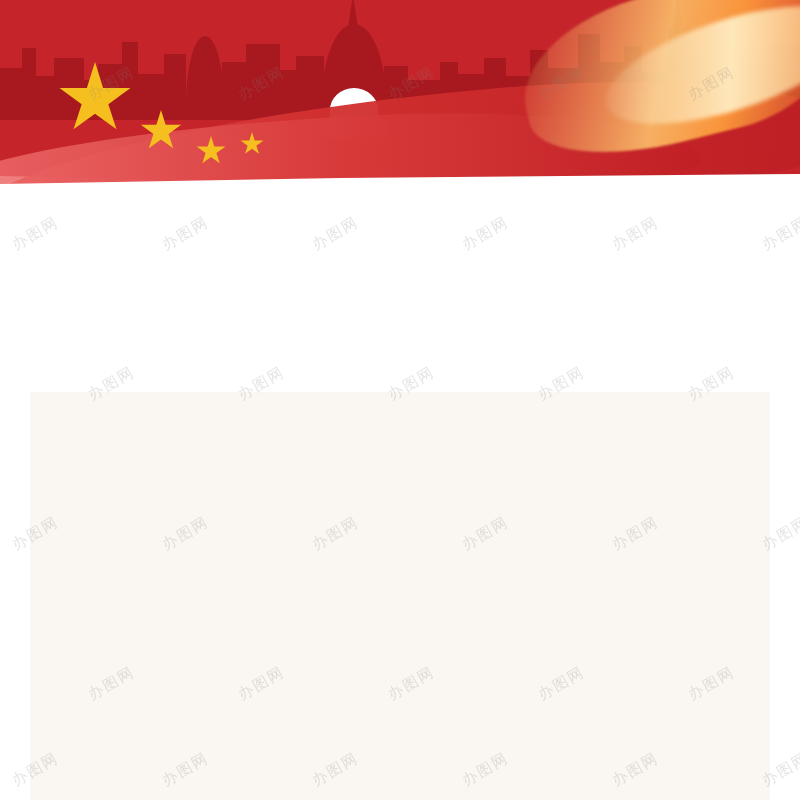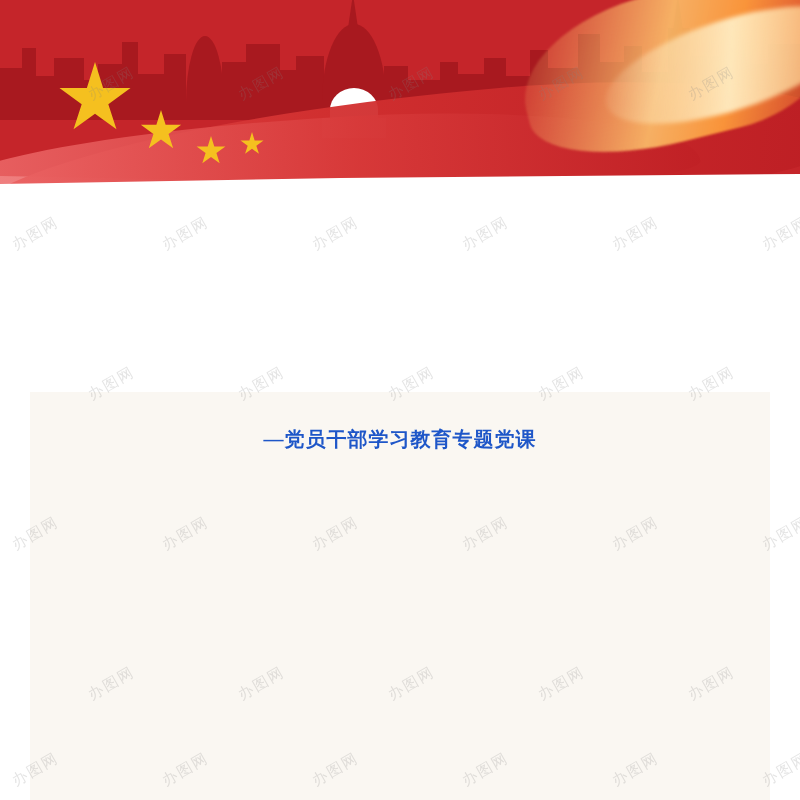--- a/index.html
+++ b/index.html
@@ -262,21 +262,20 @@
 
   <div class="star s1"></div>
   <div class="star s2"></div>
   <div class="star s3"></div>
   <div class="star s4"></div>
 
   <div class="banner-bottom-edge"></div>
 </div>
 
 <div class="doc-card">
-  <h2 class="doc-subtitle">—党员干部学习教育专题党课</h2>
 </div>
 
 <div class="wm-layer">
     <div class="wm" style="left: 86px; top: 74px;">办图网</div>
     <div class="wm" style="left: 236px; top: 74px;">办图网</div>
     <div class="wm" style="left: 386px; top: 74px;">办图网</div>
     <div class="wm" style="left: 536px; top: 74px;">办图网</div>
     <div class="wm" style="left: 686px; top: 74px;">办图网</div>
     <div class="wm" style="left: 10px; top: 224px;">办图网</div>
     <div class="wm" style="left: 160px; top: 224px;">办图网</div>

